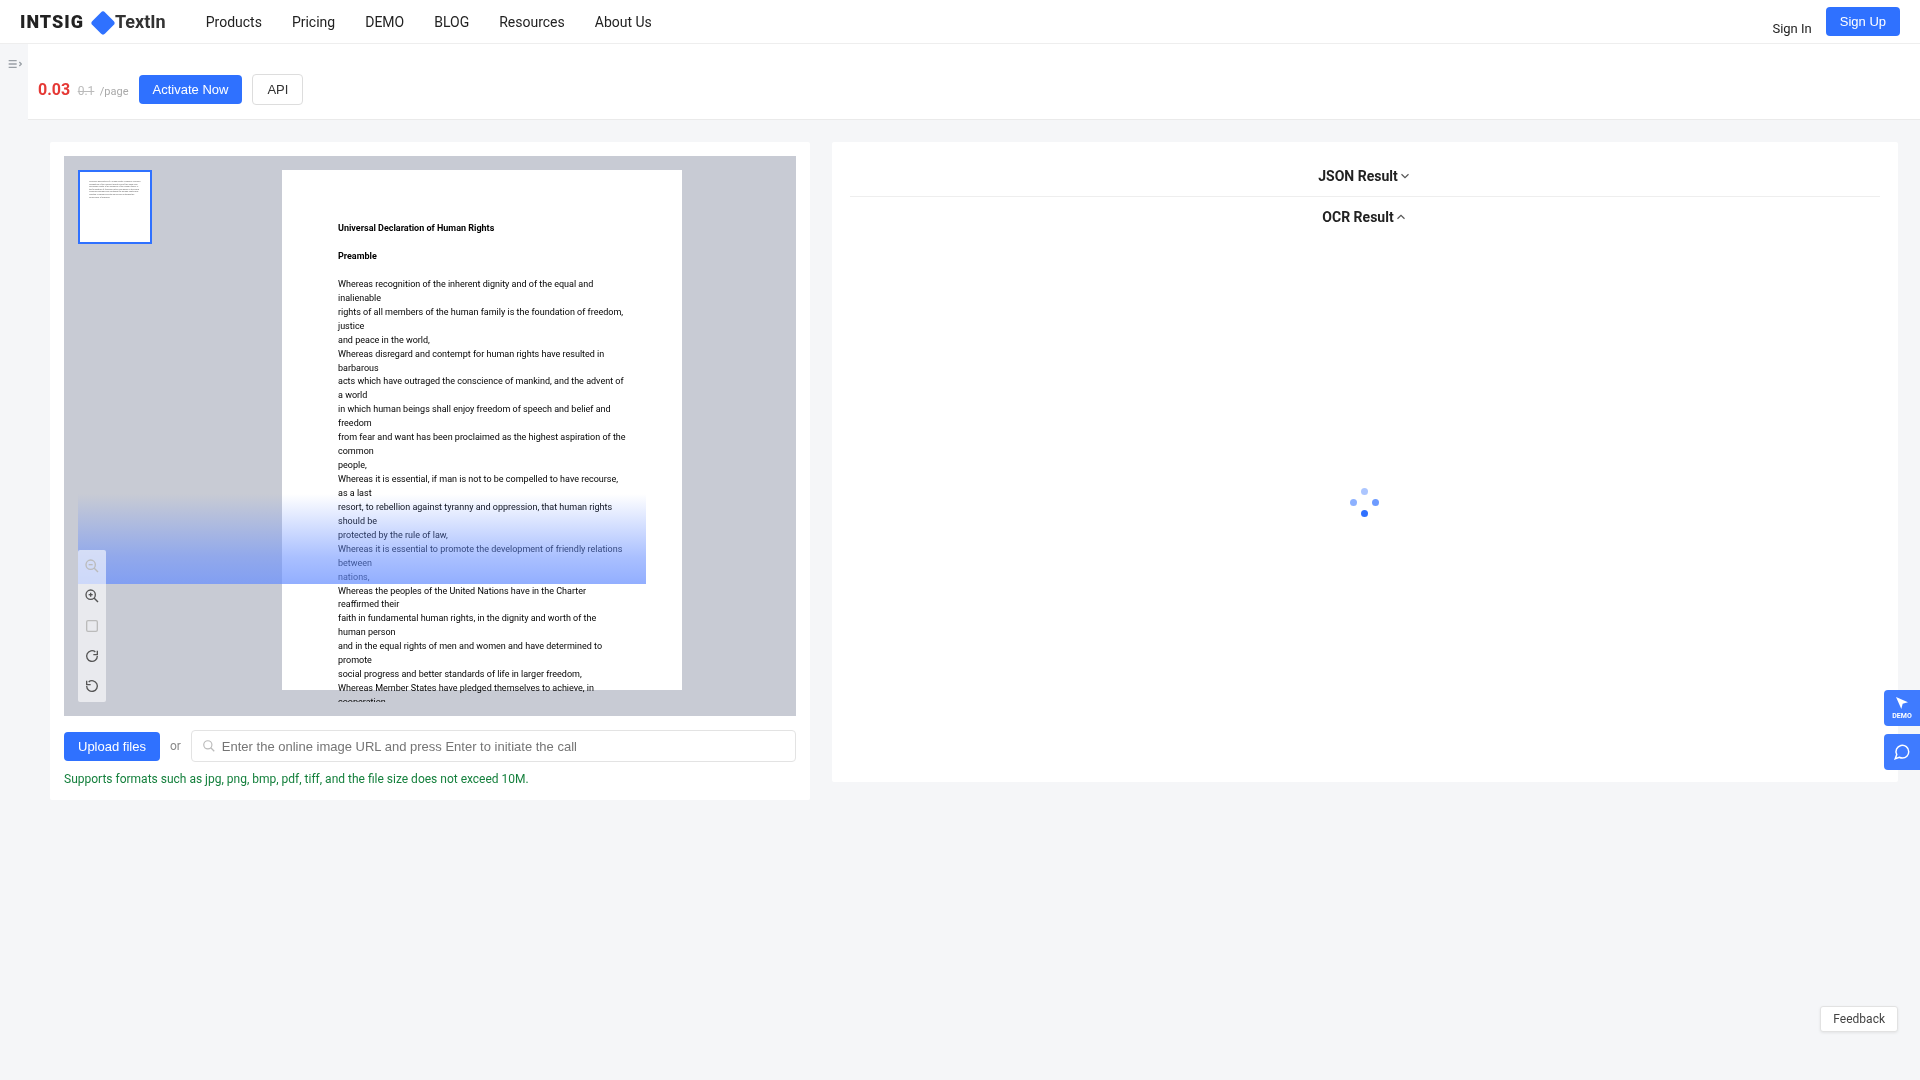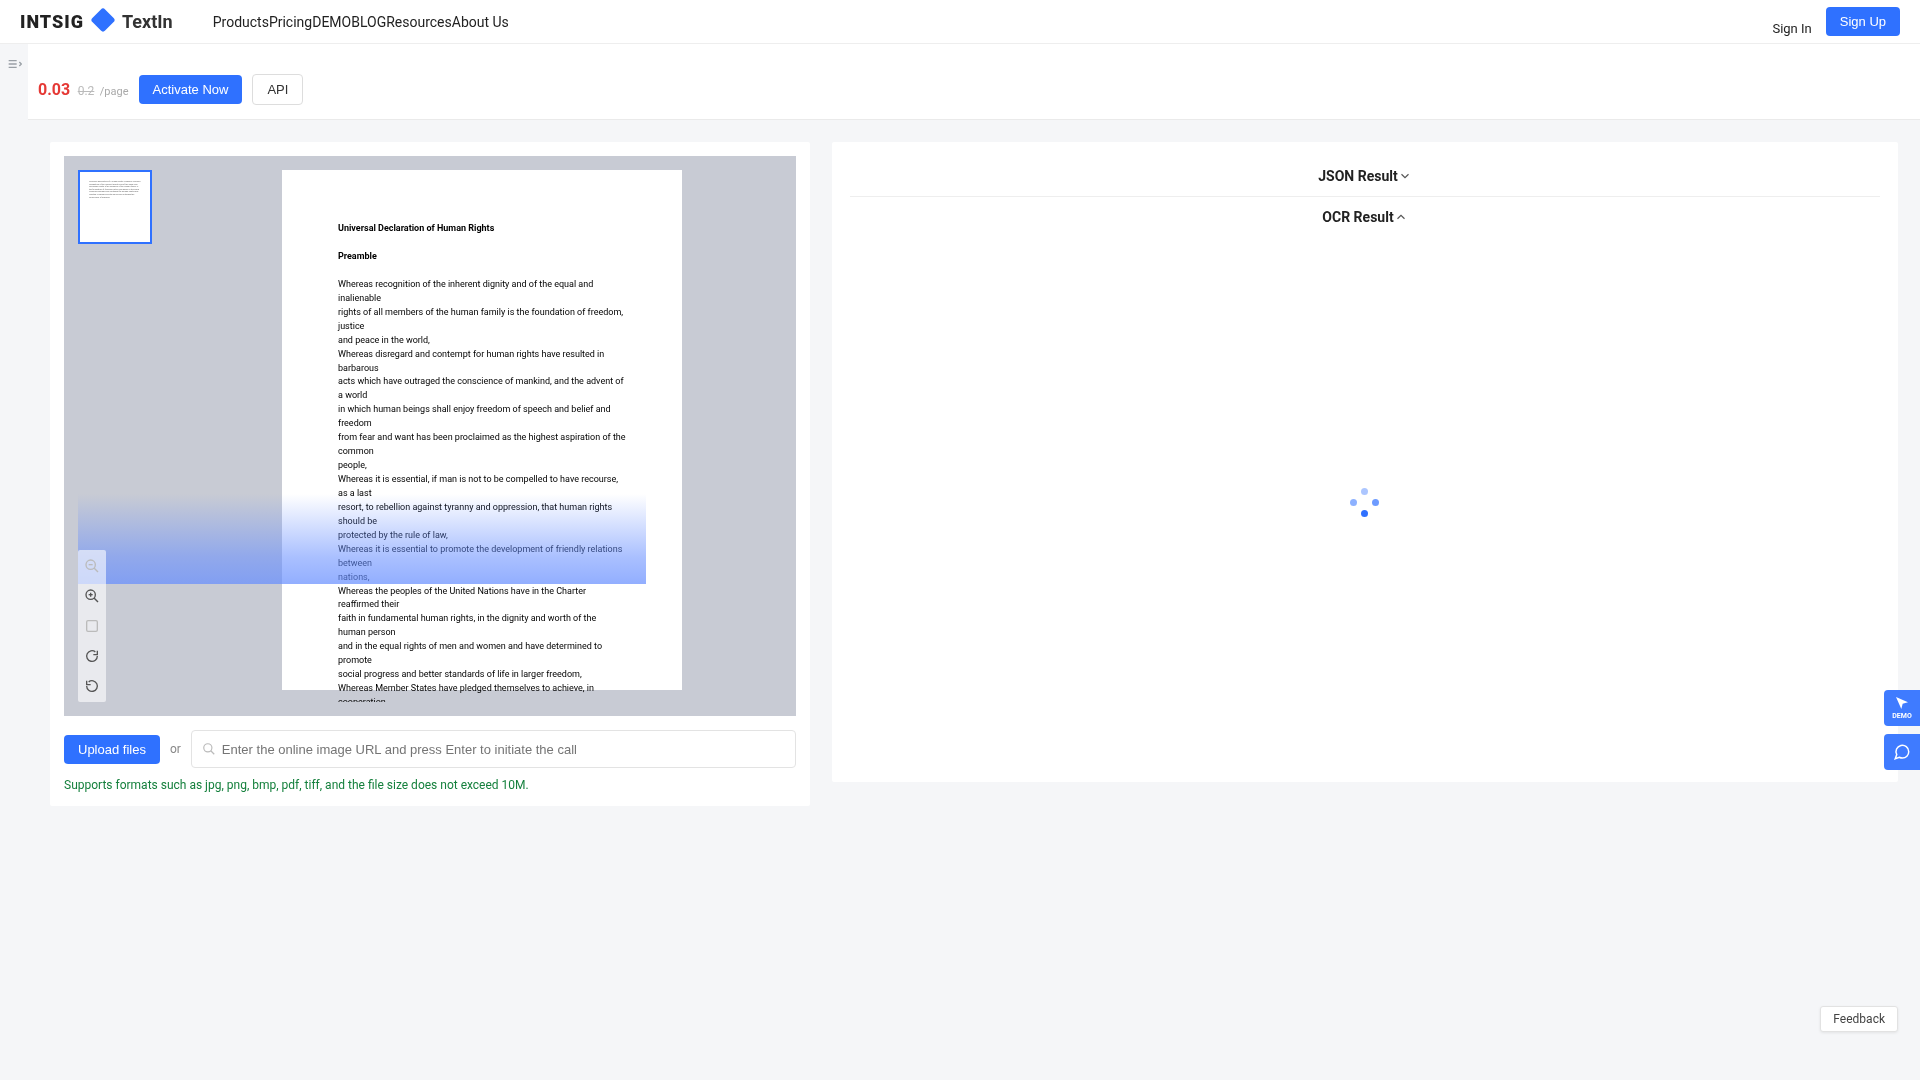--- a/index.html
+++ b/index.html
@@ -2,23 +2,23 @@
 <html><head>
 <meta charset="utf-8">
 <style>
 * { box-sizing: border-box; margin: 0; padding: 0; }
 body { font-family: -apple-system, BlinkMacSystemFont, "Segoe UI", Roboto, Arial, sans-serif; background: #f5f6f8; color: #333; font-size: 14px; }
 
 
 .topbar { background: #fff; height: 44px; display: flex; align-items: center; padding: 0 20px; border-bottom: 1px solid #eee; }
 .logo-group { display: flex; align-items: center; gap: 10px; margin-right: 40px; }
 .logo-intsig { font-weight: 900; font-size: 18px; letter-spacing: 1px; color: #222; }
-.logo-textin { display: flex; align-items: flex-start; gap: 10px; font-weight: 700; font-size: 18px; color: #333; }
+.logo-textin { display: flex; align-items: flex-end; gap: 3px; font-weight: 700; font-size: 18px; color: #333; }
 .logo-textin .cube { width: 18px; height: 18px; background: #2f71ff; border-radius: 3px; display: inline-block; position: relative; transform: rotate(45deg); }
-.nav { display: flex; }
+.nav { display: flex; gap: 30px; }
 .nav a { color: #222; text-decoration: none; font-size: 14px; cursor: pointer; }
 .spacer { flex: 1; }
 .auth { display: flex; align-items: flex-end; gap: 14px; }
 .auth .signin { color: #222; cursor: pointer; font-size: 13px; }
 .btn-primary { background: #2f71ff; color: #fff; border: none; border-radius: 4px; padding: 7px 14px; font-size: 13px; cursor: pointer; }
 .btn-outline { background: #fff; color: #333; border: 1px solid #ddd; border-radius: 4px; padding: 7px 14px; font-size: 13px; cursor: pointer; }
 
 
 .body-wrap { display: flex; }
 .left-handle { width: 28px; padding-top: 12px; display: flex; justify-content: center; }
@@ -49,21 +49,21 @@
 .paper p { margin: 0; }
 .gradient-strip { position: absolute; left: 14px; right: 150px; bottom: 132px; height: 90px;
   background: linear-gradient(to bottom, rgba(100,140,255,0) 0%, rgba(100,140,255,0.55) 70%, rgba(100,140,255,0.7) 100%); pointer-events: none; }
 .tool-strip { position: absolute; left: 14px; bottom: 14px; width: 28px; background: rgba(255,255,255,0.6); border-radius: 2px; display: flex; flex-direction: column; align-items: center; padding: 6px 0; gap: 10px; }
 .tool-strip .tool { width: 20px; height: 20px; display: flex; align-items: center; justify-content: center; cursor: pointer; }
 .tool svg { stroke: #555; }
 .tool.disabled svg { stroke: #bbb; }
 
 .upload-row { display: flex; align-items: center; gap: 10px; margin-top: 14px; }
 .or-text { color: #888; font-size: 12px; }
-.url-box { flex: 1; border: 1px solid #e3e3e3; border-radius: 4px; display: flex; align-items: center; padding: 12px 10px; height: 38px; }
+.url-box { flex: 1; border: 1px solid #e3e3e3; border-radius: 4px; display: flex; align-items: center; padding: 12px 10px; height: 32px; }
 .url-box input { flex: 1; border: none; outline: none; font-size: 13px; color: #555; background: transparent; }
 .url-box svg { margin-right: 6px; }
 .hint { color: #15803d; font-size: 12px; margin-top: 10px; }
 
 
 .right-panel { flex: 1; background: #fff; border-radius: 2px; padding: 14px 18px; min-height: 640px; display: flex; flex-direction: column; }
 .acc-item { border-bottom: 1px solid #eee; }
 .acc-head { display: flex; align-items: center; justify-content: center; padding: 12px 0; cursor: pointer; }
 .acc-head .label { font-weight: 700; font-size: 14px; color: #222; }
 .acc-body { flex: 1; display: flex; align-items: center; justify-content: center; min-height: 420px; }
@@ -114,21 +114,21 @@
         <path d="M4 7h12M4 12h12M4 17h12"></path>
         <path d="M20 9l3 3-3 3"></path>
       </svg>
   </div>
   <div class="main-col">
 
     <div class="page-head">
       <div class="ph-right">
         <span>
           <span class="price-current">0.03</span>
-          <span class="price-old">0.2</span>
+          <span class="price-old">0.1</span>
           <span class="price-unit">/page</span>
         </span>
         <button class="btn-primary">Activate Now</button>
         <button class="btn-outline">API</button>
       </div>
     </div>
 
     <div class="content">
 
       <div class="left-panel">

